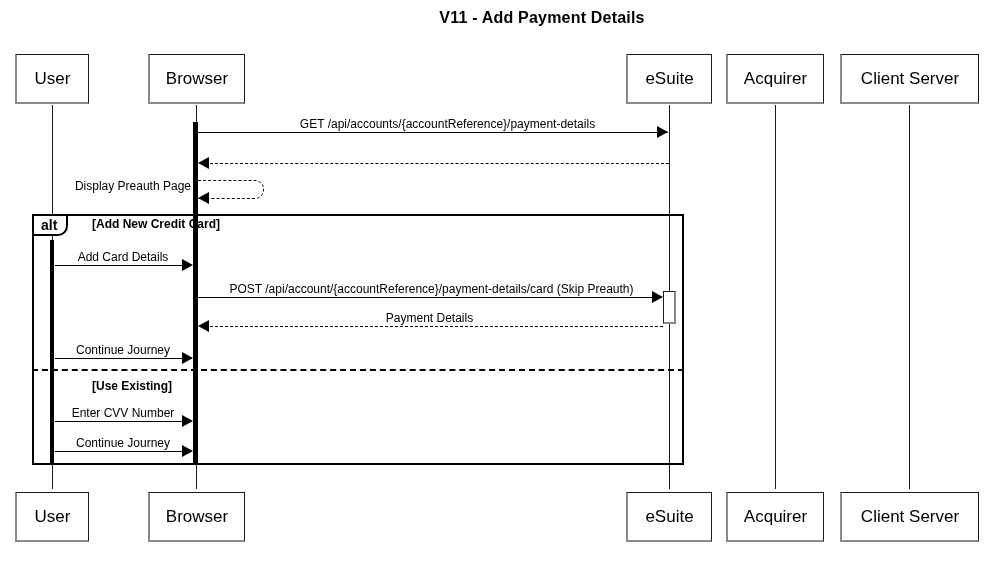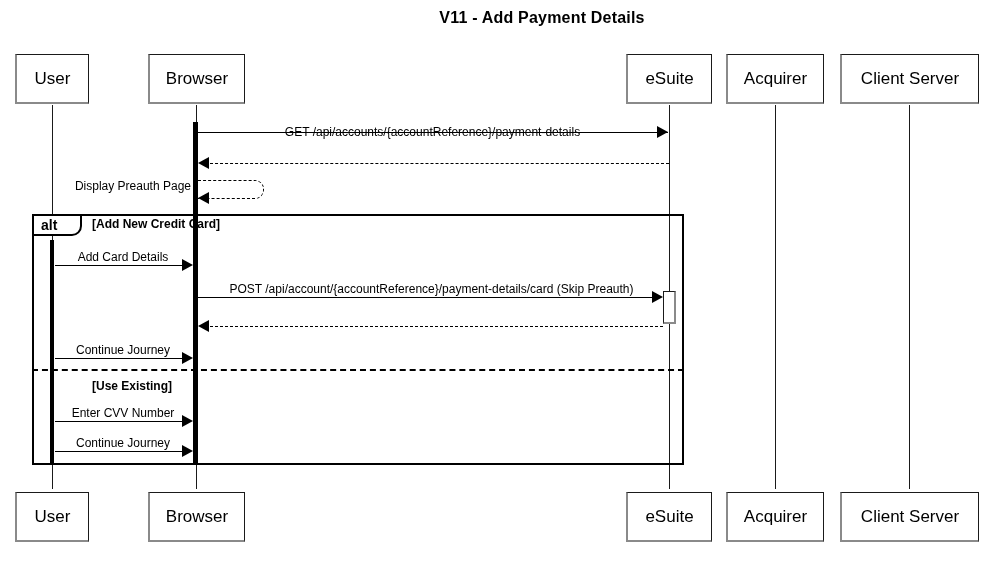--- a/index.html
+++ b/index.html
@@ -145,45 +145,46 @@
   <div class="participant" style="left:840px;top:54px;width:139px;height:50px;">
     <span>Client Server</span>
   </div>
 
   <div class="activation thick" style="left:193px;top:122px;width:5px;height:341px;"></div>
 
   <div class="activation thick" style="left:50px;top:240px;width:4px;height:223px;"></div>
 
   <div class="activation" style="left:663px;top:291px;width:13px;height:33px;"></div>
 
-  <div class="msg-label" style="left:196px;top:118px;width:473px;margin-top:8px;">GET /api/accounts/{accountReference}/payment-details</div>
+  <div class="msg-label" style="left:211px;top:118px;width:473px;">GET /api/accounts/{accountReference}/payment-details</div>
   <div class="msg-line" style="left:198px;top:132px;width:470px;"></div>
   <div class="arrow-r" style="left:657px;top:126px;"></div>
 
   <div class="msg-line dashed" style="left:200px;top:163px;width:469px;"></div>
   <div class="arrow-l" style="left:198px;top:157px;"></div>
 
   <div class="msg-label" style="left:50px;top:180px;width:141px;text-align:right;">Display Preauth Page</div>
   <div class="selfloop" style="left:198px;top:180px;width:66px;height:19px;"></div>
   <div class="arrow-l" style="left:198px;top:192px;"></div>
 
   <div class="frag" style="left:32px;top:214px;width:652px;height:251px;"></div>
-  <div class="frag-tab" style="left:32px;top:214px;width:50px;height:22px;">
+  <div class="frag-tab" style="left:32px;top:214px;width:36px;height:22px;">
     <span>alt</span>
   </div>
   <div class="frag-cond" style="left:92px;top:218px;">[Add New Credit Card]</div>
 
   <div class="msg-label" style="left:54px;top:251px;width:138px;">Add Card Details</div>
   <div class="msg-line" style="left:55px;top:265px;width:128px;"></div>
   <div class="arrow-r" style="left:182px;top:259px;"></div>
 
   <div class="msg-label" style="left:200px;top:283px;width:463px;">POST /api/account/{accountReference}/payment-details/card (Skip Preauth)</div>
   <div class="msg-line" style="left:198px;top:297px;width:457px;"></div>
   <div class="arrow-r" style="left:652px;top:291px;"></div>
 
+  <div class="msg-label" style="left:198px;top:312px;width:463px;">Payment Details</div>
   <div class="msg-line dashed" style="left:200px;top:326px;width:463px;"></div>
   <div class="arrow-l" style="left:198px;top:320px;"></div>
 
   <div class="msg-label" style="left:54px;top:344px;width:138px;">Continue Journey</div>
   <div class="msg-line" style="left:55px;top:358px;width:128px;"></div>
   <div class="arrow-r" style="left:182px;top:352px;"></div>
 
   <div class="frag-divider" style="left:32px;top:369px;width:652px;"></div>
   <div class="frag-cond" style="left:92px;top:380px;">[Use Existing]</div>
 

